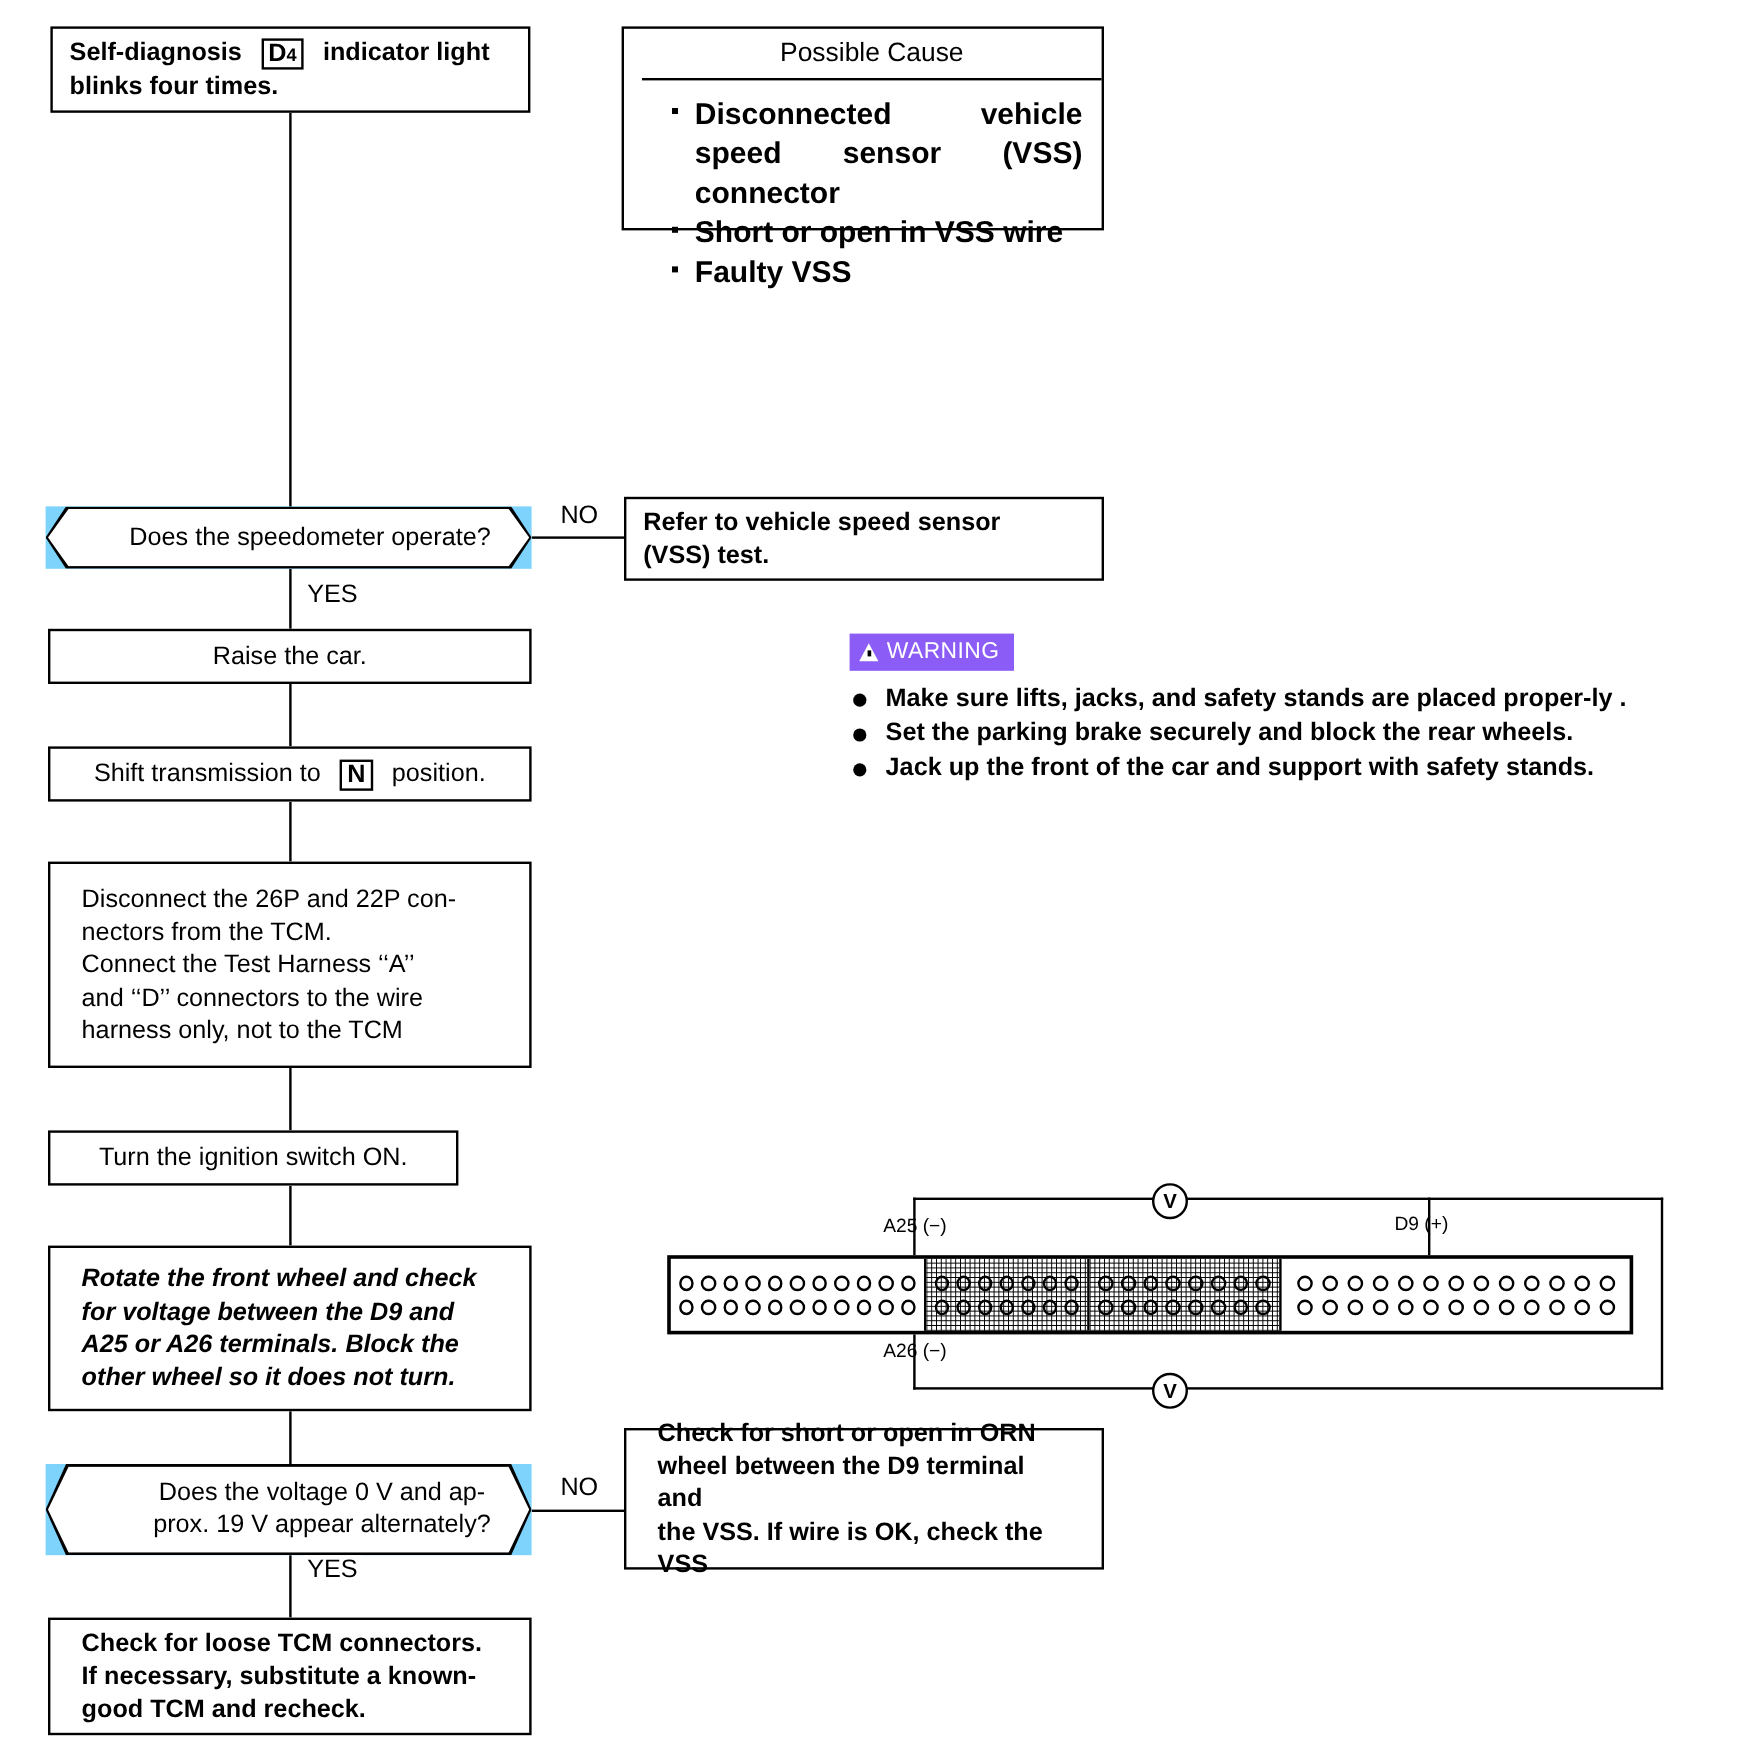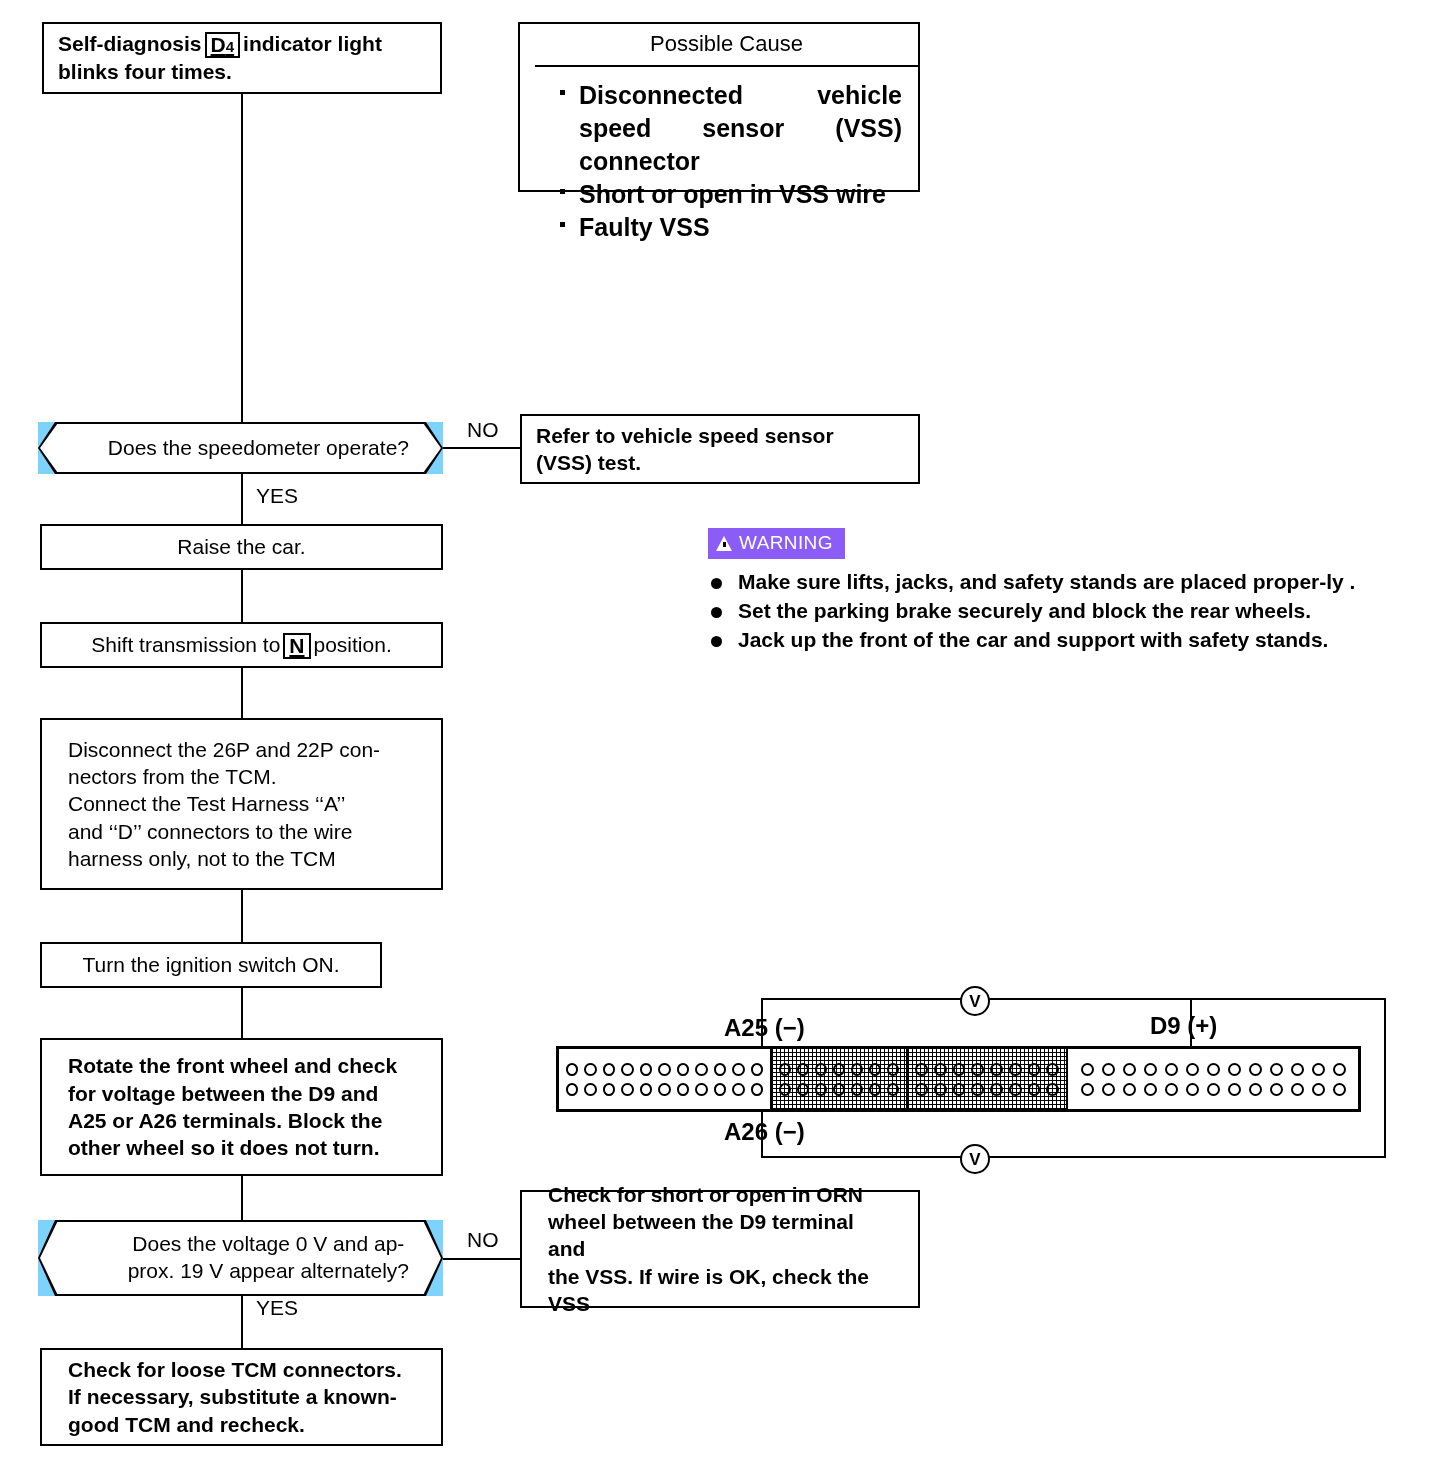--- a/index.html
+++ b/index.html
@@ -36,23 +36,22 @@
   .center .txt{text-align:center;padding:0 8px;}
   .fs21{font-size:21px;}
 
   
   .framed{
     display:inline-block;
     border:2px solid #000;
     padding:0 4px;
     line-height:1.05;
     font-weight:bold;
-    margin:0 3px;
+    margin:0 16px;
     vertical-align:-1px;
-    text-decoration:underline;
   }
   .framed sub{font-size:.72em;vertical-align:baseline;}
 
   
   .hex{
     position:absolute;
     box-sizing:border-box;
     background:#7dd3fc;
     z-index:5;
     display:flex;
@@ -192,24 +191,25 @@
   .pinrow{display:flex;gap:6px;justify-content:center;}
   .pin{
     width:13px;height:13px;
     border:2px solid #000;
     border-radius:50%;
     box-sizing:border-box;
     background:transparent;
   }
   .term-label{
     position:absolute;
-    font-size:24px;
-    font-weight:bold;
+    font-size:16px;
+    font-weight:normal;
     white-space:nowrap;
     z-index:6;
+    margin-left:12px;
   }
   .vmeter{
     position:absolute;
     width:26px;height:26px;
     border:2px solid #000;
     border-radius:50%;
     background:#fff;
     z-index:7;
     display:flex;
     align-items:center;
@@ -302,21 +302,21 @@
       <span>harness only, not to the TCM</span>
     </div>
   </div>
   <div class="vline" style="left:241px;top:890px;height:52px;"></div>
 
   <div class="box center fs21" style="left:40px;top:942px;width:342px;height:46px;">
     <div class="txt">Turn the ignition switch ON.</div>
   </div>
   <div class="vline" style="left:241px;top:988px;height:50px;"></div>
 
-  <div class="box bold fs21" style="left:40px;top:1038px;width:403px;height:138px;">
+  <div class="box bold fs21" style="left:40px;top:1038px;width:403px;height:138px;font-style:italic;">
     <div class="txt" style="padding:0 26px;">
       <span>Rotate the front wheel and check</span><br>
       <span>for voltage between the D9 and</span><br>
       <span>A25 or A26 terminals. Block the</span><br>
       <span>other wheel so it does not turn.</span>
     </div>
   </div>
   <div class="vline" style="left:241px;top:1176px;height:44px;"></div>
 
   <div class="hex" style="left:38px;top:1220px;width:405px;height:76px;">

